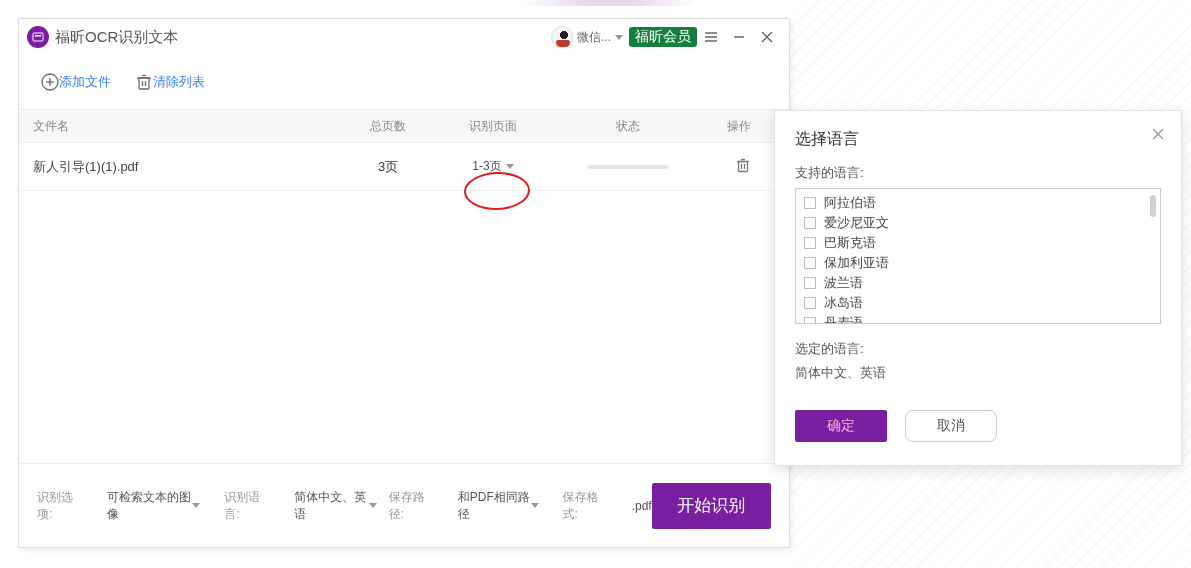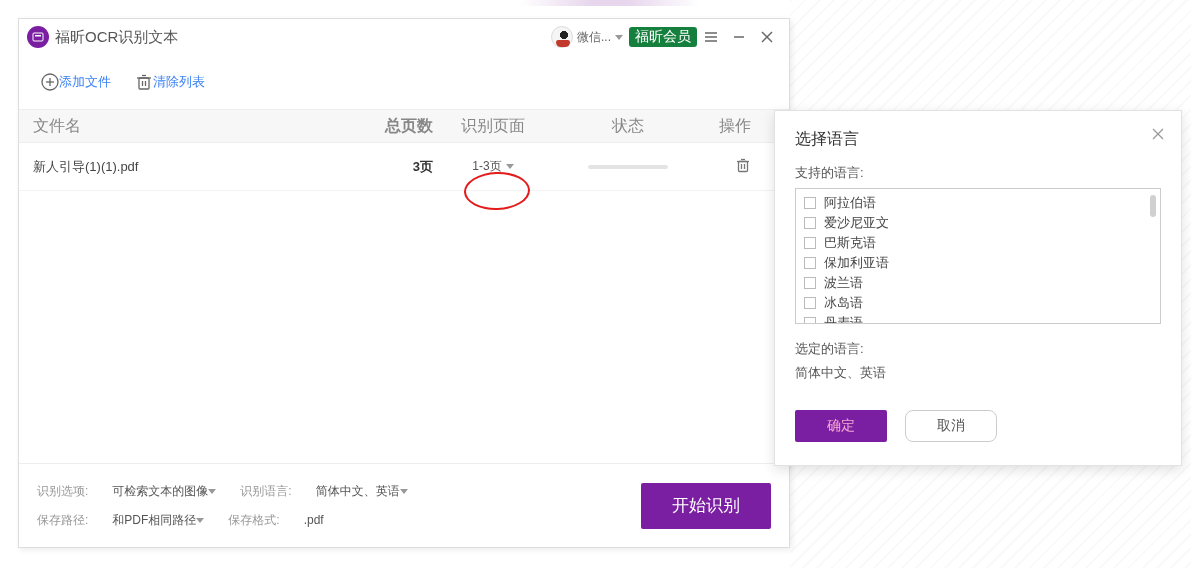--- a/index.html
+++ b/index.html
@@ -59,25 +59,25 @@
   .win-ctl svg { width:14px;height:14px; stroke:#666; stroke-width:1.5; fill:none; }
 
   .toolbar {
     height: 54px; display:flex; align-items:center; padding: 0 22px; gap:24px;
   }
   .tool-btn { display:flex; align-items:center; gap:0; color:#3b82f6; cursor:pointer; }
   .tool-btn svg { width:18px;height:18px; stroke:#666; stroke-width:1.3; fill:none;}
 
   .table-head {
     height: 34px; background:#f7f7f7; display:flex; align-items:center;
-    padding: 0 14px; color:#888; font-size:16px;
+    padding: 0 14px; color:#888; font-size:12px;
     border-top:1px solid #eee; border-bottom:1px solid #eee;
   }
   .col-name { flex: 0 0 310px; }
-  .col-pages { flex: 0 0 90px; text-align:right;font-weight:bold;}
+  .col-pages { flex: 0 0 90px; text-align:center;}
   .col-range { flex: 0 0 120px; text-align:center;}
   .col-status { flex: 0 0 150px; text-align:center;}
   .col-op { flex: 1; text-align:right; padding-right:24px;}
 
   .row {
     height: 48px; display:flex; align-items:center;
     padding: 0 14px; border-bottom:1px solid #f3f3f3;
   }
   .row .col-name { color:#444; }
   .range-chip {
@@ -98,21 +98,21 @@
     position:absolute; left:220px; top:459px; width:242px; height:38px;
     border:2.5px solid #e31b1b; border-radius:50%; transform:rotate(-1deg);
     pointer-events:none;
   }
 
   .footer {
     position:absolute; left:0; right:0; bottom:0; height:84px;
     background:#fff; border-top:1px solid #eee;
     display:flex; align-items:center; padding: 0 18px;
   }
-  .opts { display:flex; flex-direction:column; gap:12px; }
+  .opts { display:flex; flex-direction:row; gap:12px; }
   .optline { display:flex; align-items:center; gap:24px; }
   .opt-label { color:#999; font-size:12px; }
   .opt-val { color:#555; font-size:12px; display:inline-flex; align-items:center; }
   .start-btn {
     margin-left:auto; width:130px; height:46px;
     background:#7b1fa2; color:#fff; font-size:17px;
     display:flex; align-items:center; justify-content:center;
     border-radius:2px; cursor:pointer;
   }
 

